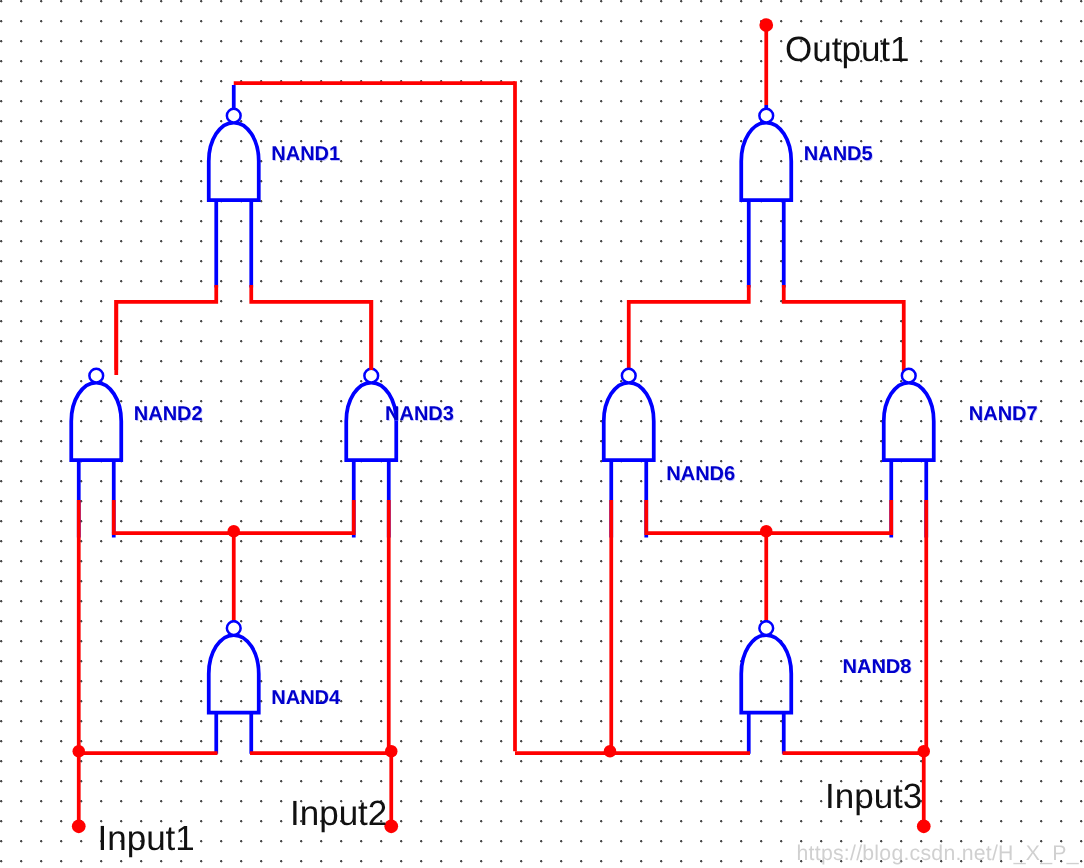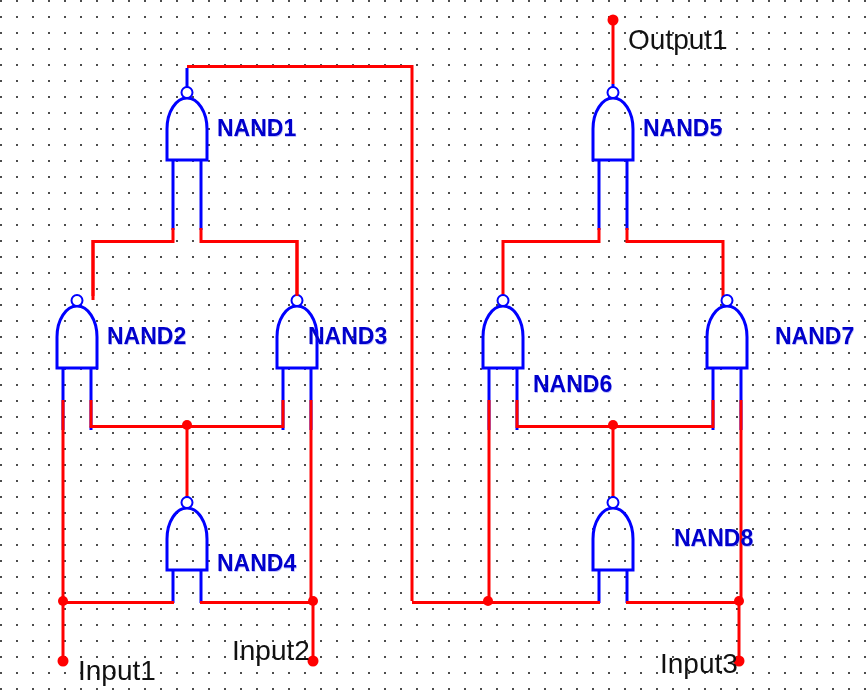--- a/index.html
+++ b/index.html
@@ -20,21 +20,21 @@
   svg#schematic{position:absolute;left:0;top:0;width:867px;height:694px;}
   .wire-red{stroke:#ff0000;stroke-width:3;fill:none;stroke-linecap:butt;}
   .wire-blue{stroke:#0000ff;stroke-width:3;fill:none;stroke-linecap:butt;}
   .gate-body{stroke:#0000ff;stroke-width:3;fill:none;}
   .bubble{stroke:#0000ff;stroke-width:2;fill:#ffffff;}
   .node-dot{fill:#ff0000;}
   .gate-label{
     position:absolute;
     color:#0000cc;
     font-family:"Liberation Sans", sans-serif;
-    font-size:23px;
+    font-size:16px;
     font-weight:bold;
     white-space:nowrap;
     text-shadow:0.5px 0.5px 0 rgba(120,120,255,0.45);
   }
   .io-label{
     position:absolute;
     color:#111111;
     font-family:"Liberation Sans", sans-serif;
     font-size:28px;
     font-weight:normal;
@@ -212,16 +212,17 @@
   <div class="gate-label" style="left:308px;top:323px;">NAND3</div>
   <div class="gate-label" style="left:217px;top:510px;margin-top:40px;">NAND4</div>
   <div class="gate-label" style="left:643px;top:115px;">NAND5</div>
   <div class="gate-label" style="left:533px;top:323px;margin-top:48px;">NAND6</div>
   <div class="gate-label" style="left:775px;top:323px;">NAND7</div>
   <div class="gate-label" style="left:643px;top:525px;margin-left:31px;">NAND8</div>
 
   <div class="io-label" style="left:628px;top:24px;">Output1</div>
   <div class="io-label" style="left:78px;top:655px;">Input1</div>
   <div class="io-label" style="left:232px;top:635px;">Input2</div>
-  <div class="io-label" style="left:660px;top:648px;">Input3</div>
-
+  <div class="io-label" style="left:660px;top:621px;">Input3</div>
+
+  <div class="watermark">https://blog.csdn.net/H_X_P_</div>
 
 </div>
 
 </body></html>

